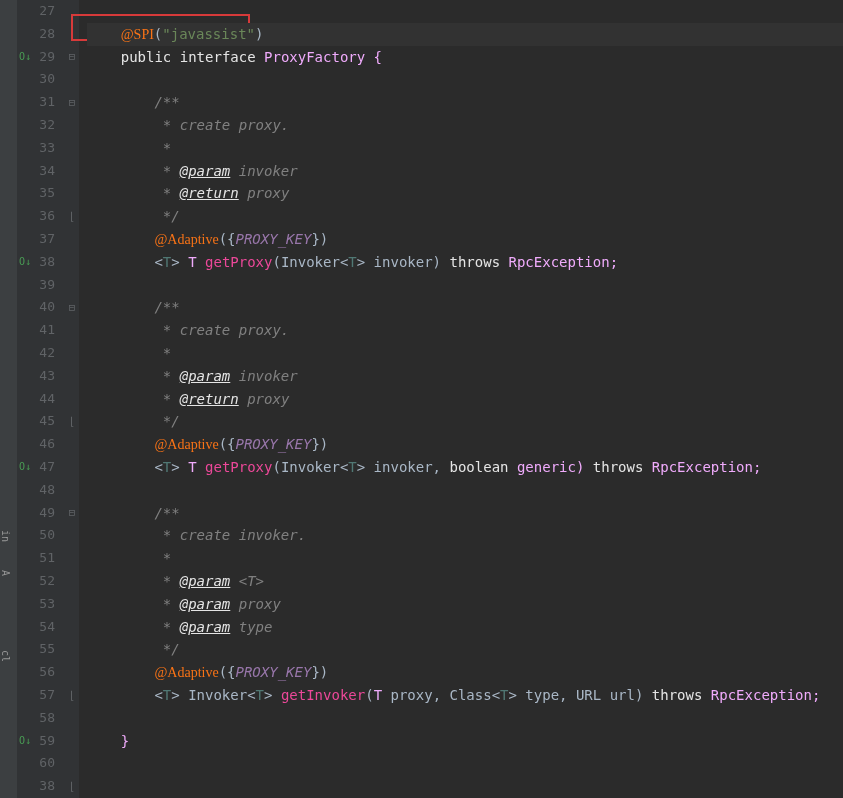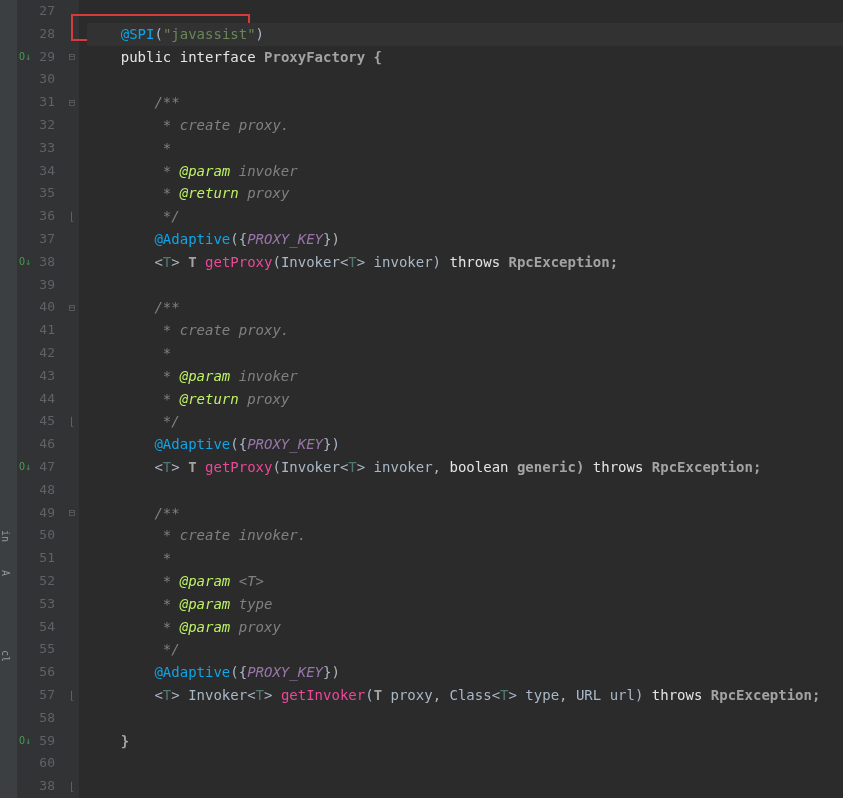--- a/index.html
+++ b/index.html
@@ -95,28 +95,28 @@
     .red-box {
       border: 2px solid #d73a3a;
       position: absolute;
       left: -8px;
       top: 14px;
       width: 175px;
       height: 23px;
       pointer-events: none;
     }
     .kw { color: #e5e5e5; }
-    .annotation { color: #0ea5e9; }
+    .annotation { color: #f97316; font-family: Liberation Serif, serif; }
     .string { color: #6a8759; }
     .method-decl { color: #ec4899; }
     .comment { color: #808080; font-style: italic; }
-    .doc-tag { color: #bef264; font-style: italic; }
+    .doc-tag { color: #e5e5e5; font-style: italic; text-decoration: underline; }
     .const { color: #9876aa; font-style: italic; }
     .generic { color: #507874; }
-    .ident { color: #a3a3a3; font-weight: bold; }
+    .ident { color: #f0abfc; }
     .paren { color: #a9b7c6; }
   </style>
 </head>
 <body>
 
 <div class="editor">
   <div class="left-bar">
     <span class="left-bar-label" style="top:530px">in</span>
     <span class="left-bar-label" style="top:570px">A</span>
     <span class="left-bar-label" style="top:650px">cl</span>
@@ -216,21 +216,21 @@
       <div class="code-line"><span class="comment">         * </span><span class="doc-tag">@param</span><span class="comment"> invoker</span></div>
       <div class="code-line"><span class="comment">         * </span><span class="doc-tag">@return</span><span class="comment"> proxy</span></div>
       <div class="code-line"><span class="comment">         */</span></div>
       <div class="code-line"><span>        </span><span class="annotation">@Adaptive</span><span class="paren">({</span><span class="const">PROXY_KEY</span><span class="paren">})</span></div>
       <div class="code-line"><span class="paren">        &lt;</span><span class="generic">T</span><span class="paren">&gt; </span><span class="ident">T</span><span> </span><span class="method-decl">getProxy</span><span class="paren">(Invoker&lt;</span><span class="generic">T</span><span class="paren">&gt; invoker, </span><span class="kw">boolean</span><span class="ident"> generic) </span><span class="kw">throws</span><span class="ident"> RpcException;</span></div>
       <div class="code-line"></div>
       <div class="code-line"><span>        </span><span class="comment">/**</span></div>
       <div class="code-line"><span class="comment">         * create invoker.</span></div>
       <div class="code-line"><span class="comment">         *</span></div>
       <div class="code-line"><span class="comment">         * </span><span class="doc-tag">@param</span><span class="comment"> &lt;T&gt;</span></div>
+      <div class="code-line"><span class="comment">         * </span><span class="doc-tag">@param</span><span class="comment"> proxy</span></div>
       <div class="code-line"><span class="comment">         * </span><span class="doc-tag">@param</span><span class="comment"> type</span></div>
-      <div class="code-line"><span class="comment">         * </span><span class="doc-tag">@param</span><span class="comment"> proxy</span></div>
       <div class="code-line"><span class="comment">         */</span></div>
       <div class="code-line"><span>        </span><span class="annotation">@Adaptive</span><span class="paren">({</span><span class="const">PROXY_KEY</span><span class="paren">})</span></div>
       <div class="code-line"><span class="paren">        &lt;</span><span class="generic">T</span><span class="paren">&gt; Invoker&lt;</span><span class="generic">T</span><span class="paren">&gt; </span><span class="method-decl">getInvoker</span><span class="paren">(</span><span class="ident">T</span><span class="paren"> proxy, Class&lt;</span><span class="generic">T</span><span class="paren">&gt; type, URL url) </span><span class="kw">throws</span><span class="ident"> RpcException;</span></div>
       <div class="code-line"></div>
       <div class="code-line"><span class="ident">    }</span></div>
     </div>
 </div>
 
 </body></html>

